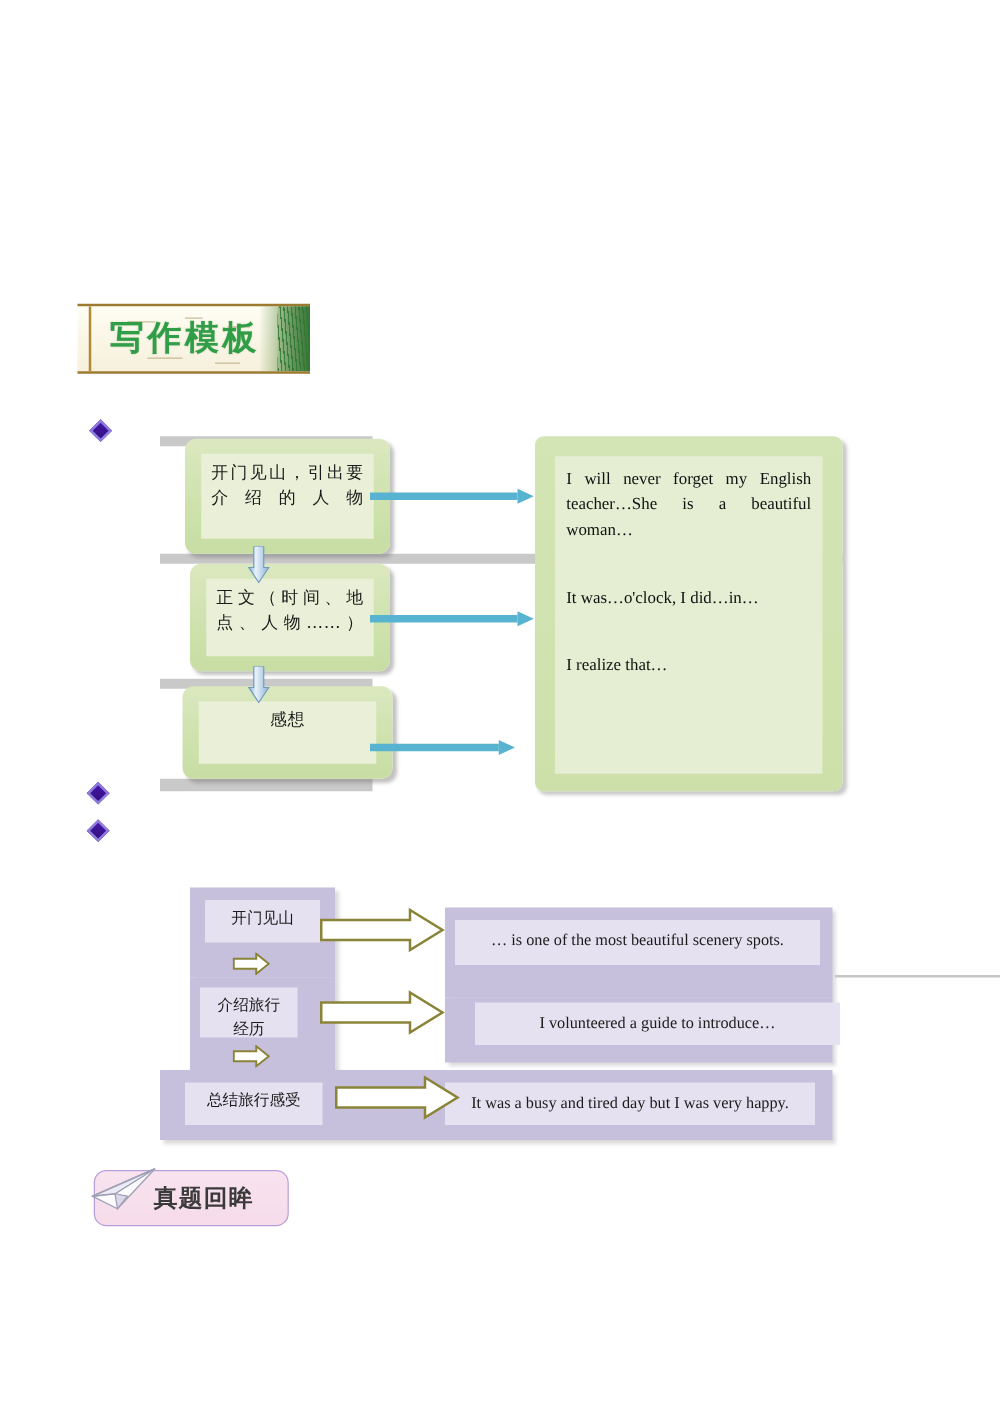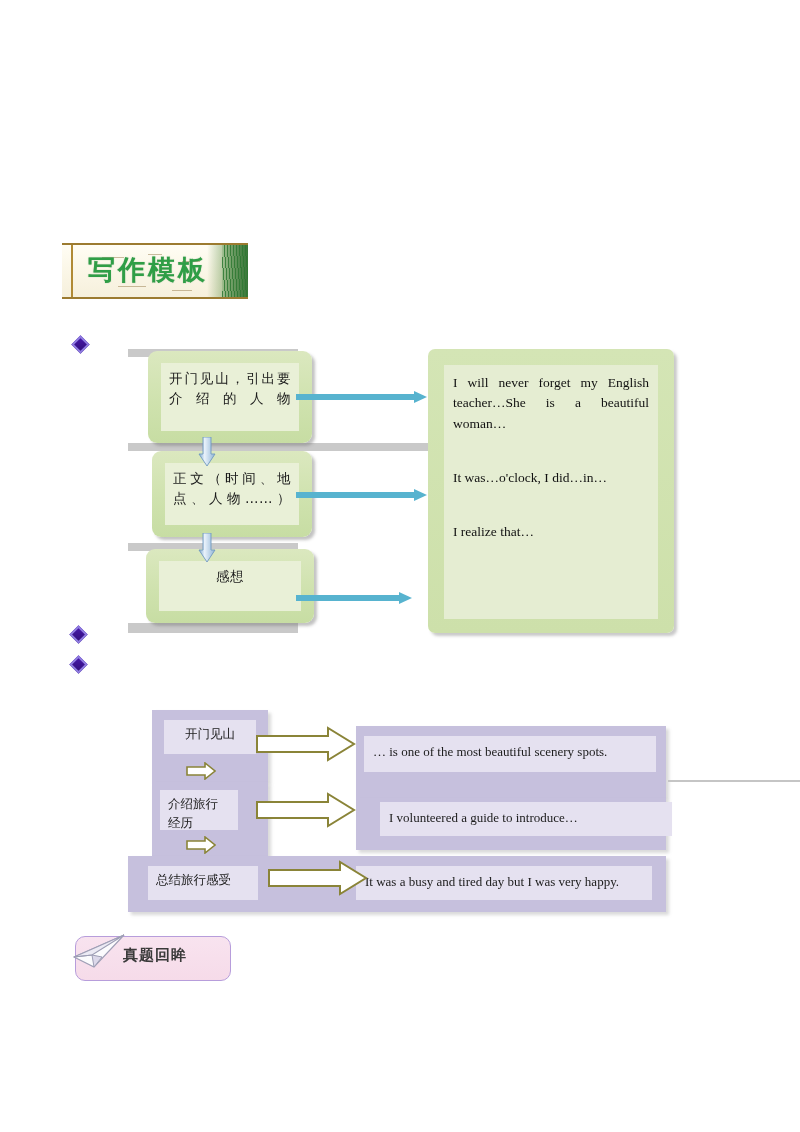--- a/index.html
+++ b/index.html
@@ -75,21 +75,21 @@
     border: 1px solid #b79ddb;
     border-radius: 10px;
     background: linear-gradient(180deg, #f8e3ef 0%, #f6dbe9 100%);
     box-sizing: border-box;
   }
   .banner-exam .be-label {
     position: absolute;
     left: 47px;
     top: 9px;
     font-family: "DejaVu Sans", sans-serif;
-    font-size: 15px;
+    font-size: 19px;
     font-weight: bold;
     letter-spacing: 1px;
     color: #3a3a3a;
   }
   .plane-icon {
     position: absolute;
     left: 72px;
     top: 933px;
     width: 56px;
     height: 40px;
@@ -214,20 +214,21 @@
   }
   .pcell {
     position: absolute;
     background: #e5e1f0;
     box-sizing: border-box;
     font-family: "DejaVu Sans", sans-serif;
     font-size: 12.5px;
     line-height: 1.5;
     color: #1b1b1b;
     padding: 5px 8px;
+    text-align: center;
   }
   .pcell.en {
     font-family: "Liberation Serif", "DejaVu Serif", serif;
     font-size: 13px;
     padding: 6px 9px;
   }
   .hollow-arrow { position: absolute; }
   .thin-rule {
     position: absolute;
     background: #c5c5c5;

